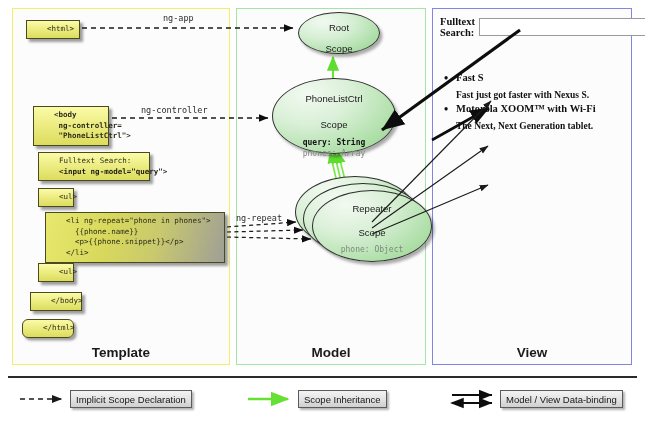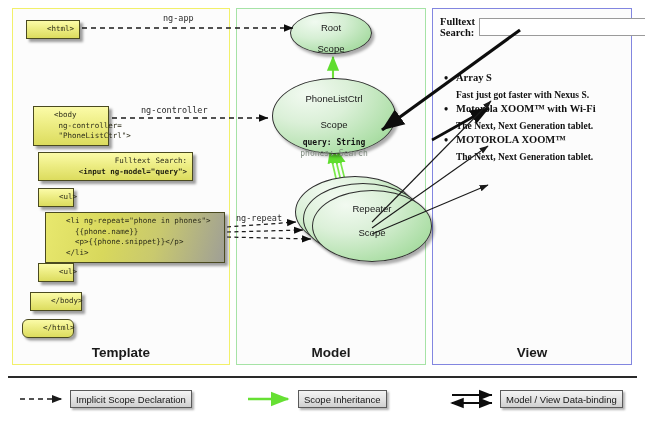--- a/index.html
+++ b/index.html
@@ -43,21 +43,21 @@
   
   .scope{position:absolute;border-radius:50%;box-sizing:border-box;
          border:1.3px solid #2f2f2f;
          text-align:center;z-index:22;
          box-shadow:2.5px 3px 3px rgba(0,0,0,0.33);}
   .scope .title{font-size:9.5px;color:#181818;line-height:1.22;}
   .scope .props{font-family:"DejaVu Sans Mono",monospace;font-size:8px;line-height:1.3;}
   .scope .props .hi{color:#101010;font-weight:bold;}
   .scope .props .lo{color:#7e8a7e;}
 
-  .sc-root{left:290px;top:12px;width:82px;height:42px;
+  .sc-root{left:298px;top:12px;width:82px;height:42px;
            background:radial-gradient(ellipse at 30% 22%,#f0faf0 0%,#d6efd4 38%,#a9dca4 78%,#8ecb87 100%);}
   .sc-root .title{padding-top:9px;}
 
   .sc-ctrl{left:272px;top:78px;width:124px;height:76px;
            background:radial-gradient(ellipse at 28% 20%,#f2faf1 0%,#dbf0d8 35%,#aedfa8 75%,#92ce8b 100%);}
   .sc-ctrl .title{padding-top:14px;}
   .sc-ctrl .props{margin-top:8px;}
 
   .sc-rep{width:120px;height:72px;
           background:radial-gradient(ellipse at 28% 20%,#f2faf1 0%,#dbf0d8 35%,#aedfa8 75%,#92ce8b 100%);}
@@ -125,25 +125,25 @@
   </div>
   <div class="panel model">
     <div class="panel-label">Model</div>
   </div>
   <div class="panel view">
     <div class="panel-label">View</div>
   </div>
 
   <div class="codebox" style="left:26px;top:20px;width:54px;">&lt;html&gt;</div>
 
-  <div class="codebox" style="left:33px;top:106px;width:76px;">&lt;body
+  <div class="codebox" style="left:33px;top:106px;width:76px;font-weight:bold;">&lt;body
  ng-controller=
  "PhoneListCtrl"&gt;</div>
 
-  <div class="codebox" style="left:38px;top:152px;width:155px;text-align:right;"><span>Fulltext Search:</span>
+  <div class="codebox" style="left:38px;top:152px;width:112px;"><span>Fulltext Search:</span>
 <b>&lt;input ng-model="query"&gt;</b></div>
 
   <div class="codebox" style="left:38px;top:188px;width:36px;">&lt;ul&gt;</div>
 
   <div class="codebox grad-wide" style="left:45px;top:212px;width:180px;">&lt;li ng-repeat="phone in phones"&gt;
   {{phone.name}}
   &lt;p&gt;{{phone.snippet}}&lt;/p&gt;
 &lt;/li&gt;</div>
 
   <div class="codebox" style="left:38px;top:263px;width:36px;">&lt;ul&gt;</div>
@@ -159,49 +159,48 @@
   <div class="scope sc-root">
     <div class="title">Root</div>
     <div class="title">Scope</div>
   </div>
 
   <div class="scope sc-ctrl">
     <div class="title">PhoneListCtrl</div>
     <div class="title">Scope</div>
     <div class="props">
       <div class="hi">query: String</div>
-      <div class="lo">phones: Search</div>
+      <div class="lo">phones: Array</div>
     </div>
   </div>
 
   <div class="scope sc-rep sc-rep1"></div>
   <div class="scope sc-rep sc-rep2"></div>
   <div class="scope sc-rep sc-rep3">
     <div class="title">Repeater</div>
     <div class="title">Scope</div>
+    <div class="props">
+      <div class="lo">phone: Object</div>
+    </div>
   </div>
 
   <div class="view-inner">
     <div class="vsearch">
       <span>Fulltext Search:</span>
       <input class="inputbox" type="text" placeholder="" style="">
     </div>
     <ul class="vlist">
       <li class="vitem">
-        <div class="nm">Array S</div>
+        <div class="nm">Fast S</div>
         <div class="sn">Fast just got faster with Nexus S.</div>
       </li>
       <li class="vitem">
         <div class="nm">Motorola XOOM™  with Wi-Fi</div>
         <div class="sn">The Next, Next Generation tablet.</div>
       </li>
-      <li class="vitem">
-        <div class="nm">MOTOROLA XOOM™</div>
-        <div class="sn">The Next, Next Generation tablet.</div>
-      </li>
     </ul>
   </div>
 
   <svg class="layer top" viewBox="0 0 645 425">
 
     <g>
       <line x1="82" y1="28" x2="293" y2="28" stroke="#1a1a1a" stroke-width="1.3" stroke-dasharray="5,4" marker-end="url(#ahBlack)"></line>
     </g>
 
     <g>

